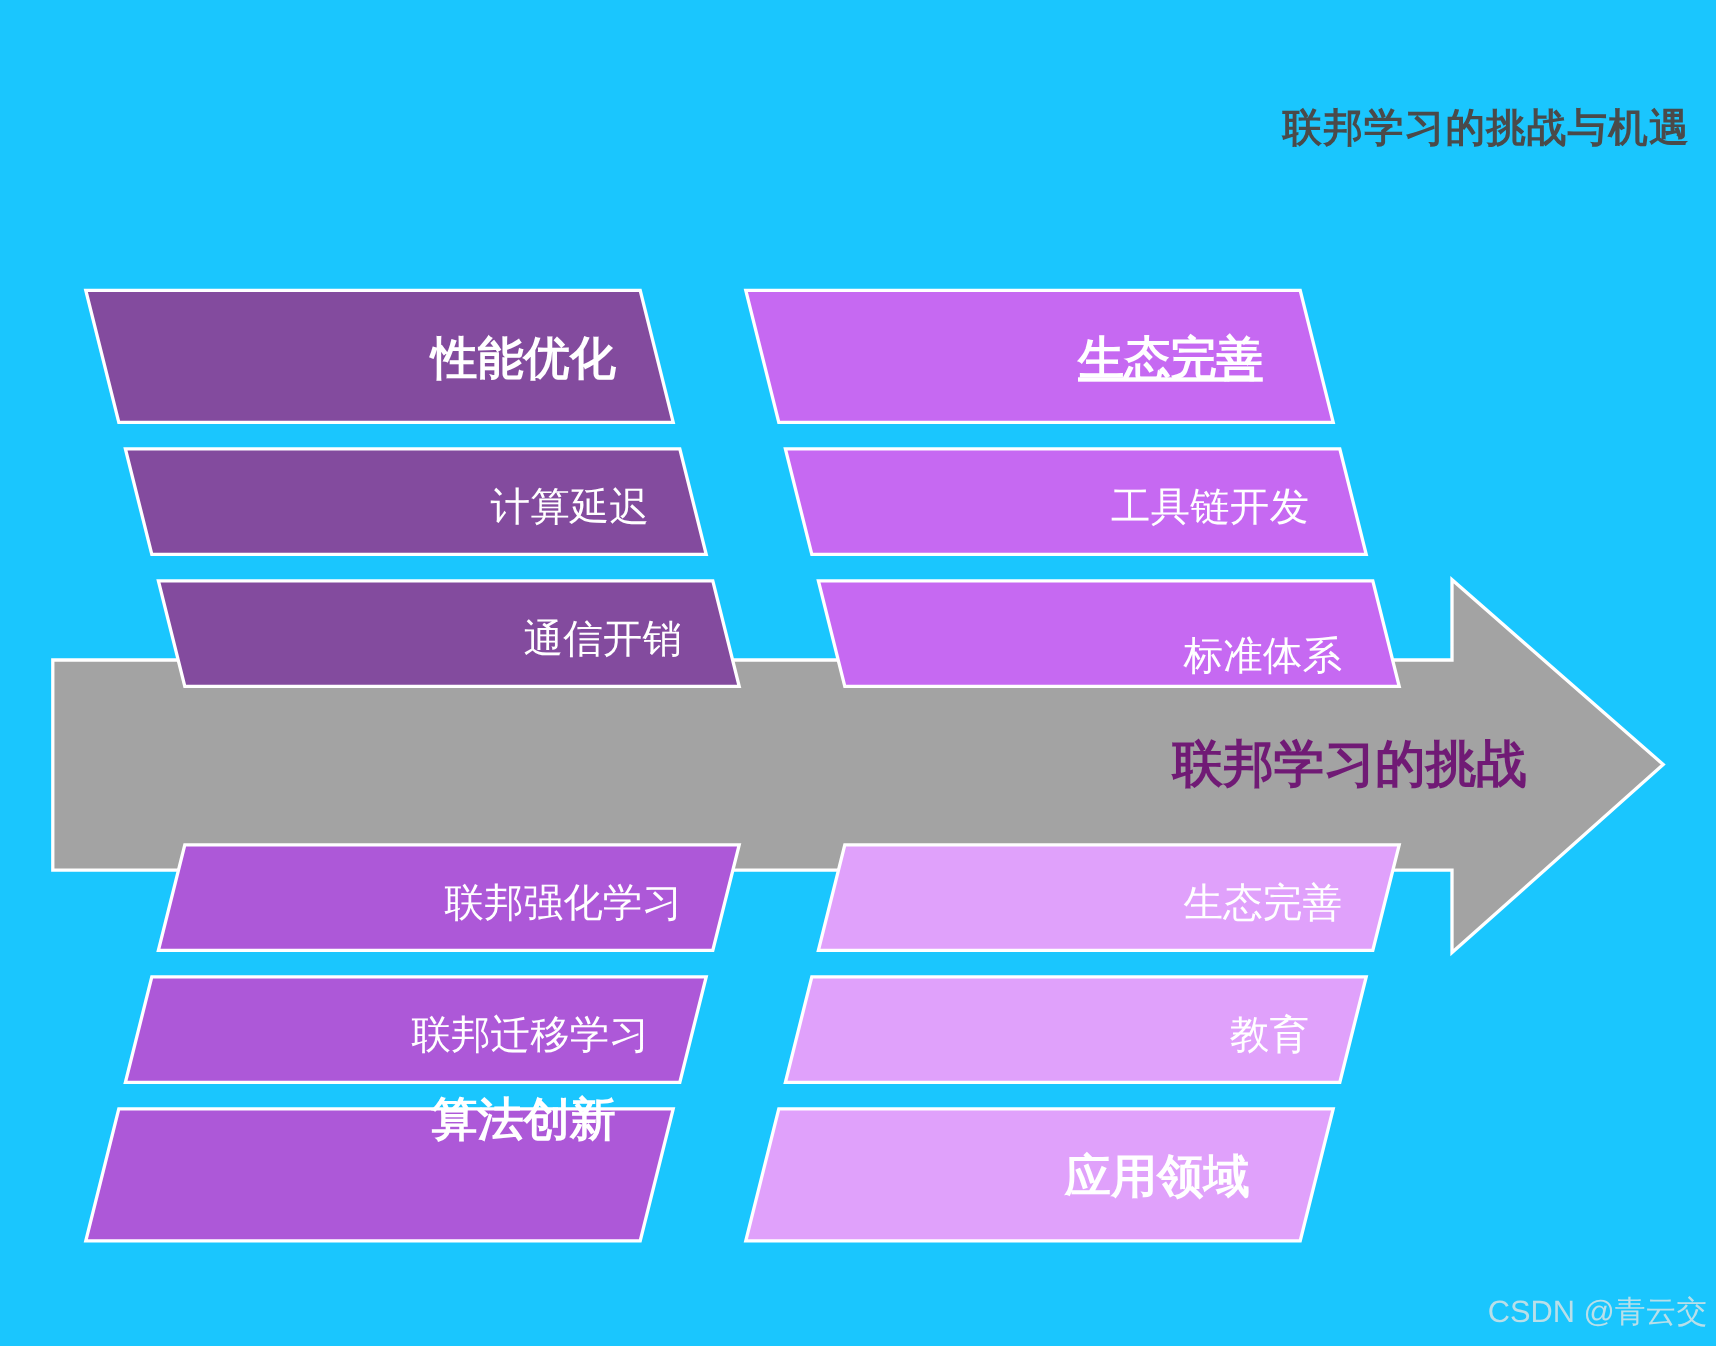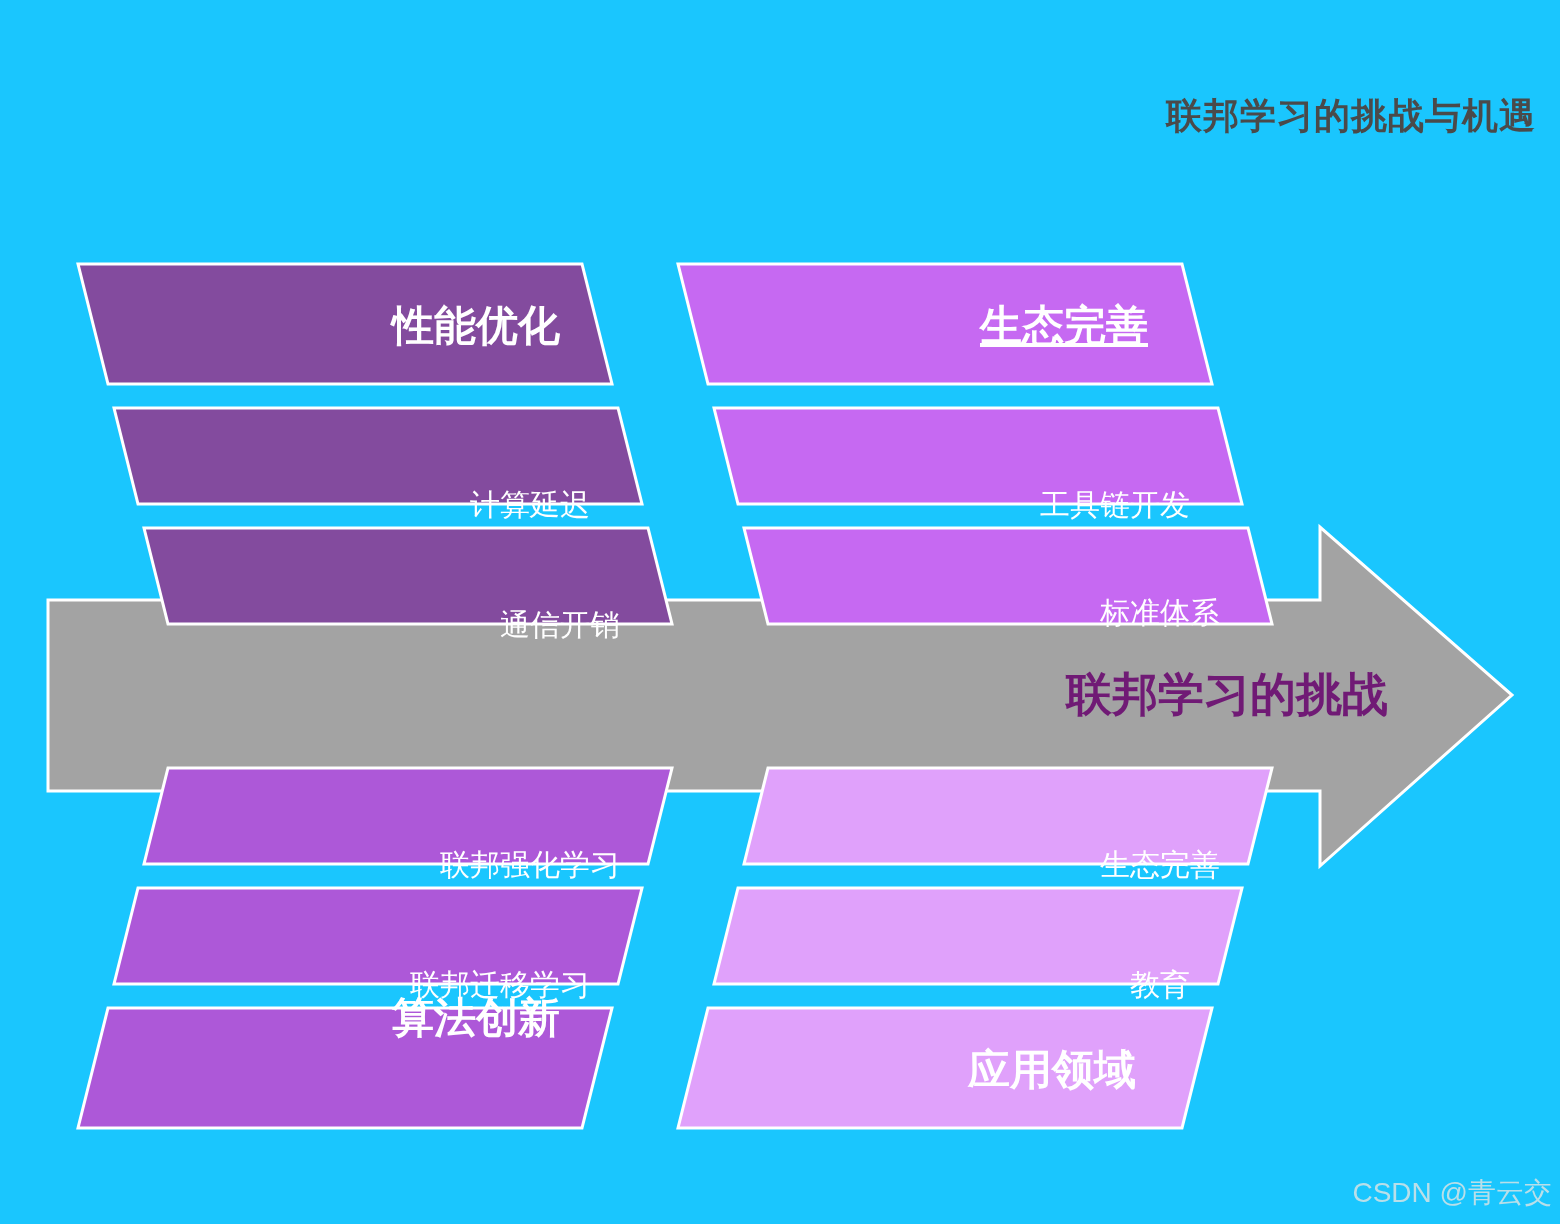--- a/index.html
+++ b/index.html
@@ -12,21 +12,21 @@
   .title {
     position: absolute; left: 0; top: 92px; width: 1536px;
     text-align: right; font-size: 36px; font-weight: bold; color: #4a4a4a;
     letter-spacing: 1px;
   }
   svg.diagram { position: absolute; left: 0; top: 0; }
   .label {
     position: absolute; color: #ffffff; text-align: right; white-space: nowrap;
   }
   .label.major { font-size: 42px; font-weight: bold; }
-  .label.minor { font-size: 30px; margin-top: 48px; }
+  .label.minor { font-size: 36px; }
   .spine-label {
     position: absolute; left: 1000px; top: 664px; width: 388px;
     text-align: right; color: #701a75; font-size: 46px; font-weight: bold;
   }
   .watermark {
     position: absolute; right: 8px; bottom: 12px;
     color: #b9dfe9; font-size: 28px; font-family: "Liberation Sans", sans-serif;
   }
 </style>
 </head>
@@ -56,21 +56,21 @@
 </svg>
 
 <div class="spine-label">联邦学习的挑战</div>
 
 <div class="label major" style="left:300px; top:298px; width:260px;">性能优化</div>
 <div class="label minor" style="left:300px; top:437px; width:290px;">计算延迟</div>
 <div class="label minor" style="left:330px; top:557px; width:290px;">通信开销</div>
 
 <div class="label major" style="left:888px; top:298px; width:260px;text-decoration:underline;">生态完善</div>
 <div class="label minor" style="left:900px; top:437px; width:290px;">工具链开发</div>
-<div class="label minor" style="left:930px; top:545px; width:290px;">标准体系</div>
+<div class="label minor" style="left:930px; top:572px; width:290px;">标准体系</div>
 
 <div class="label minor" style="left:330px; top:797px; width:290px;">联邦强化学习</div>
 <div class="label minor" style="left:300px; top:917px; width:290px;">联邦迁移学习</div>
 <div class="label major" style="left:300px; top:990px; width:260px;">算法创新</div>
 
 <div class="label minor" style="left:930px; top:797px; width:290px;">生态完善</div>
 <div class="label minor" style="left:900px; top:917px; width:290px;">教育</div>
 <div class="label major" style="left:876px; top:1042px; width:260px;">应用领域</div>
 
 <div class="watermark">CSDN @青云交</div>

